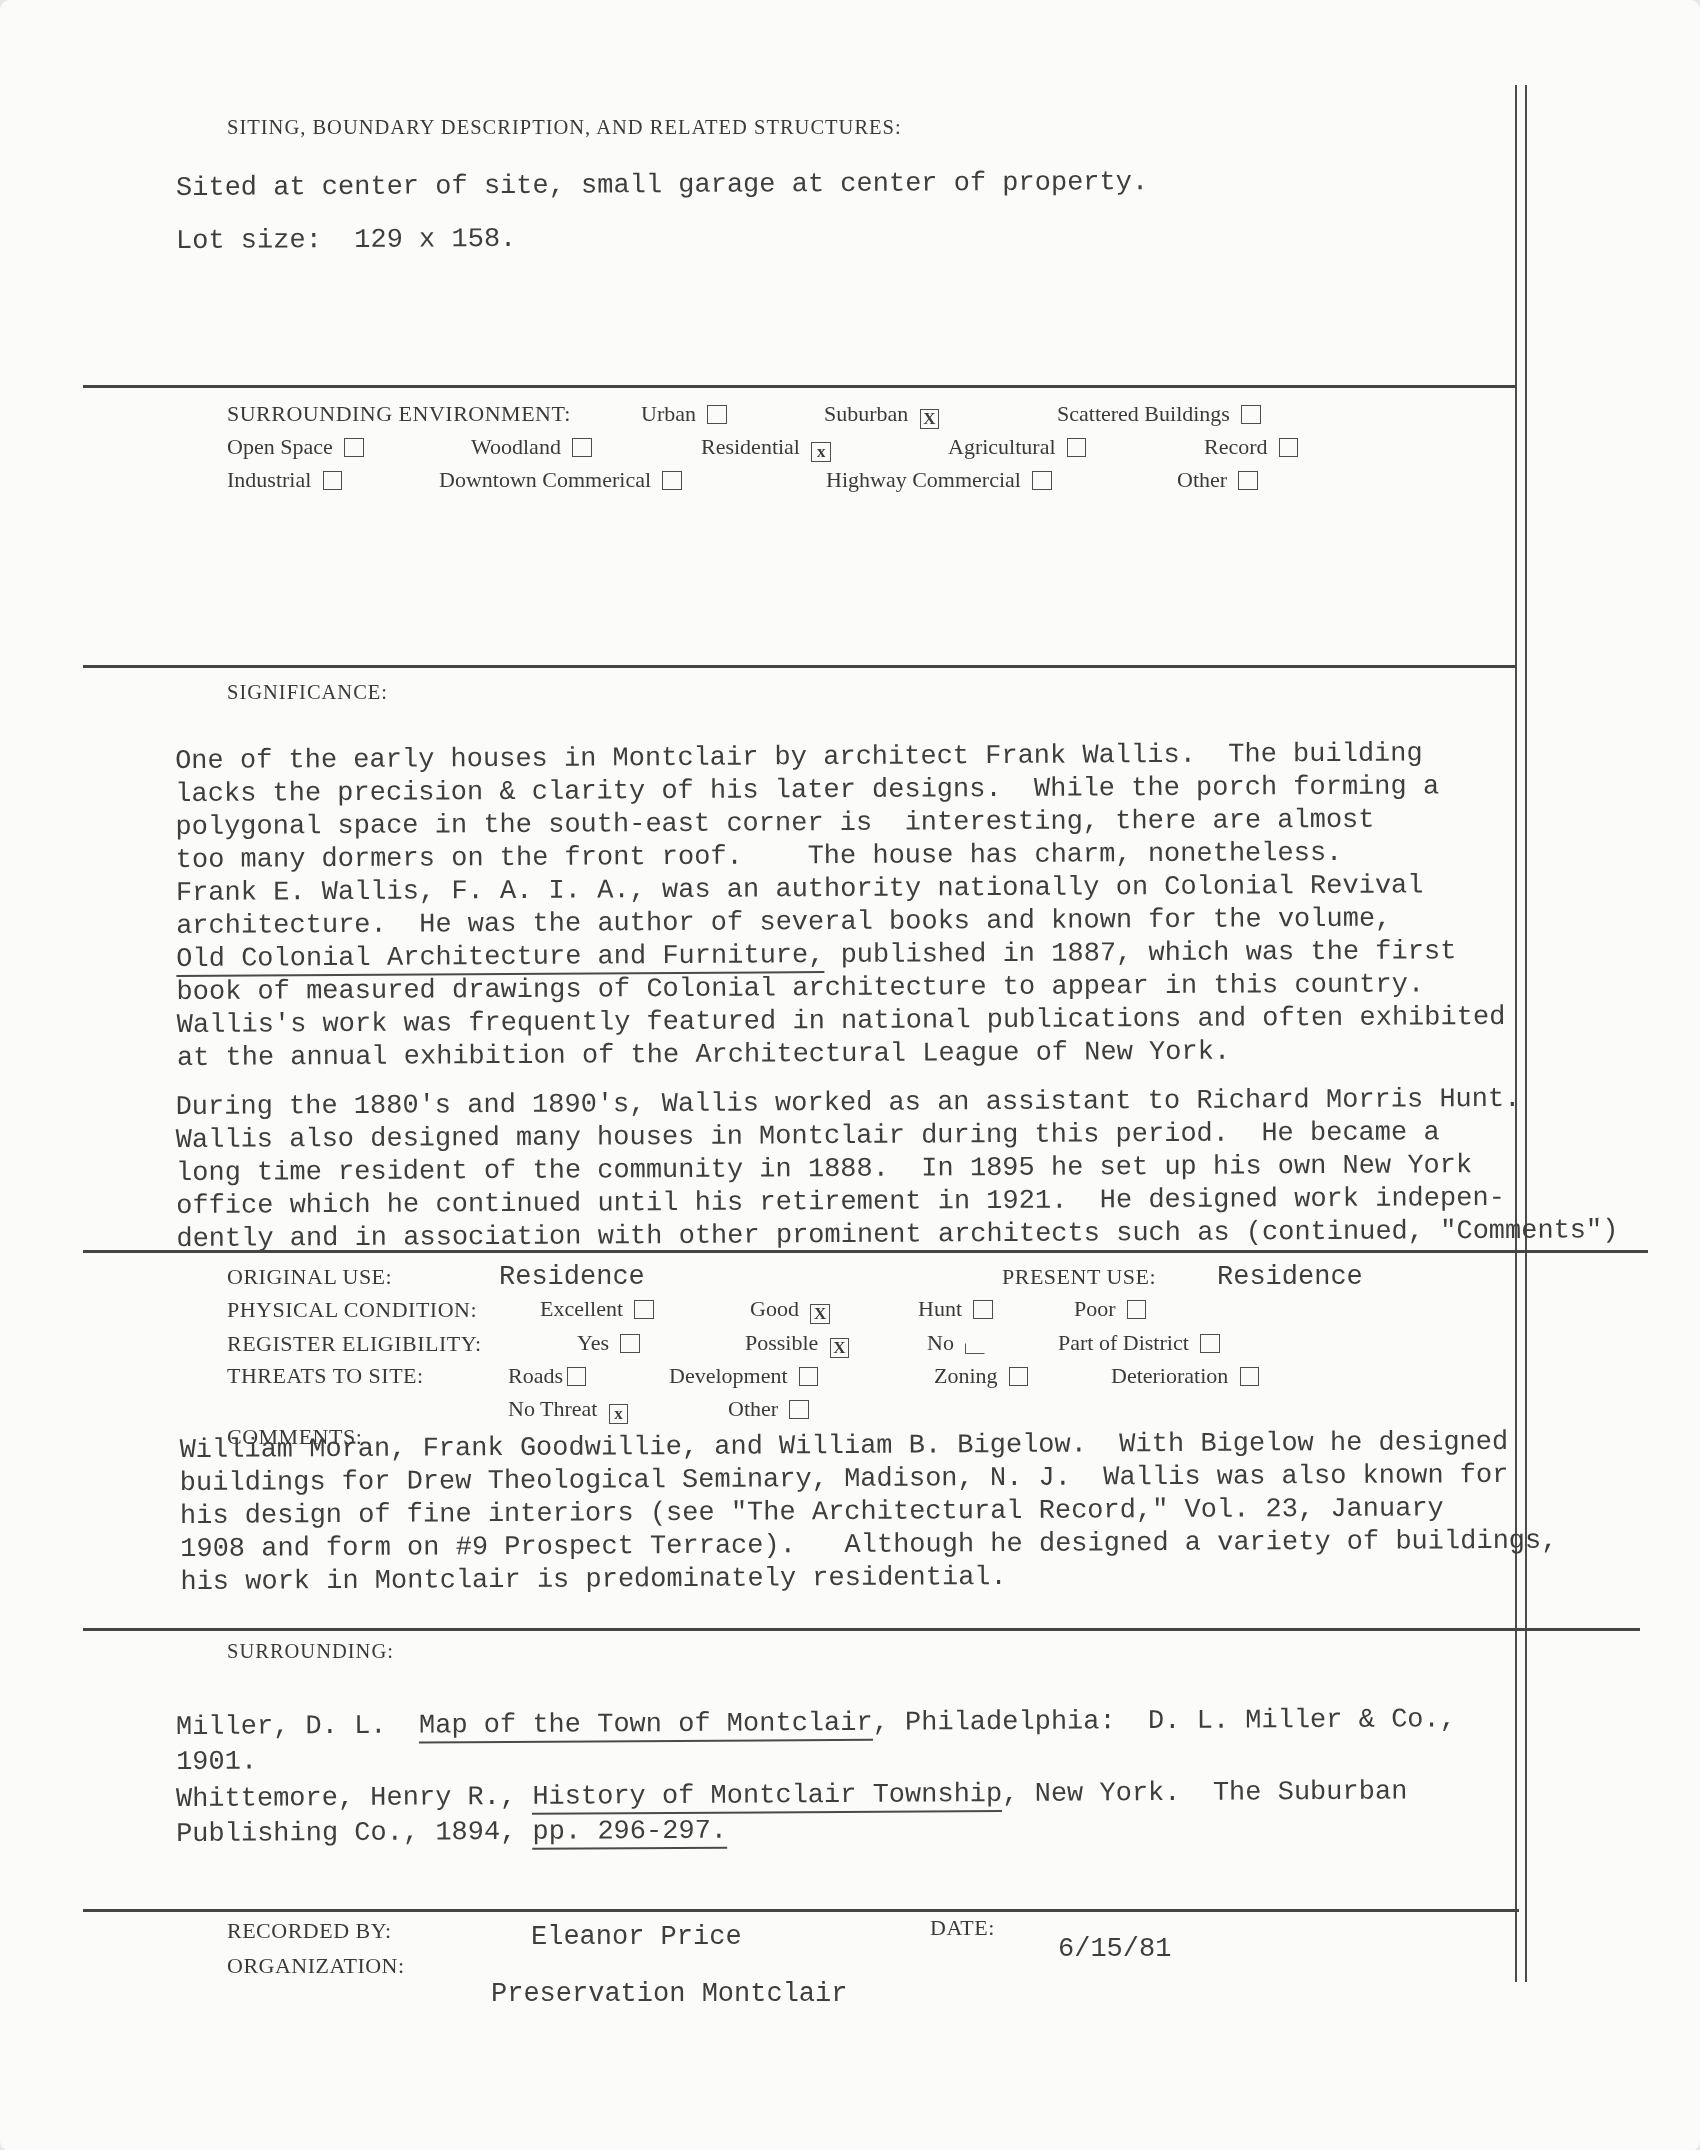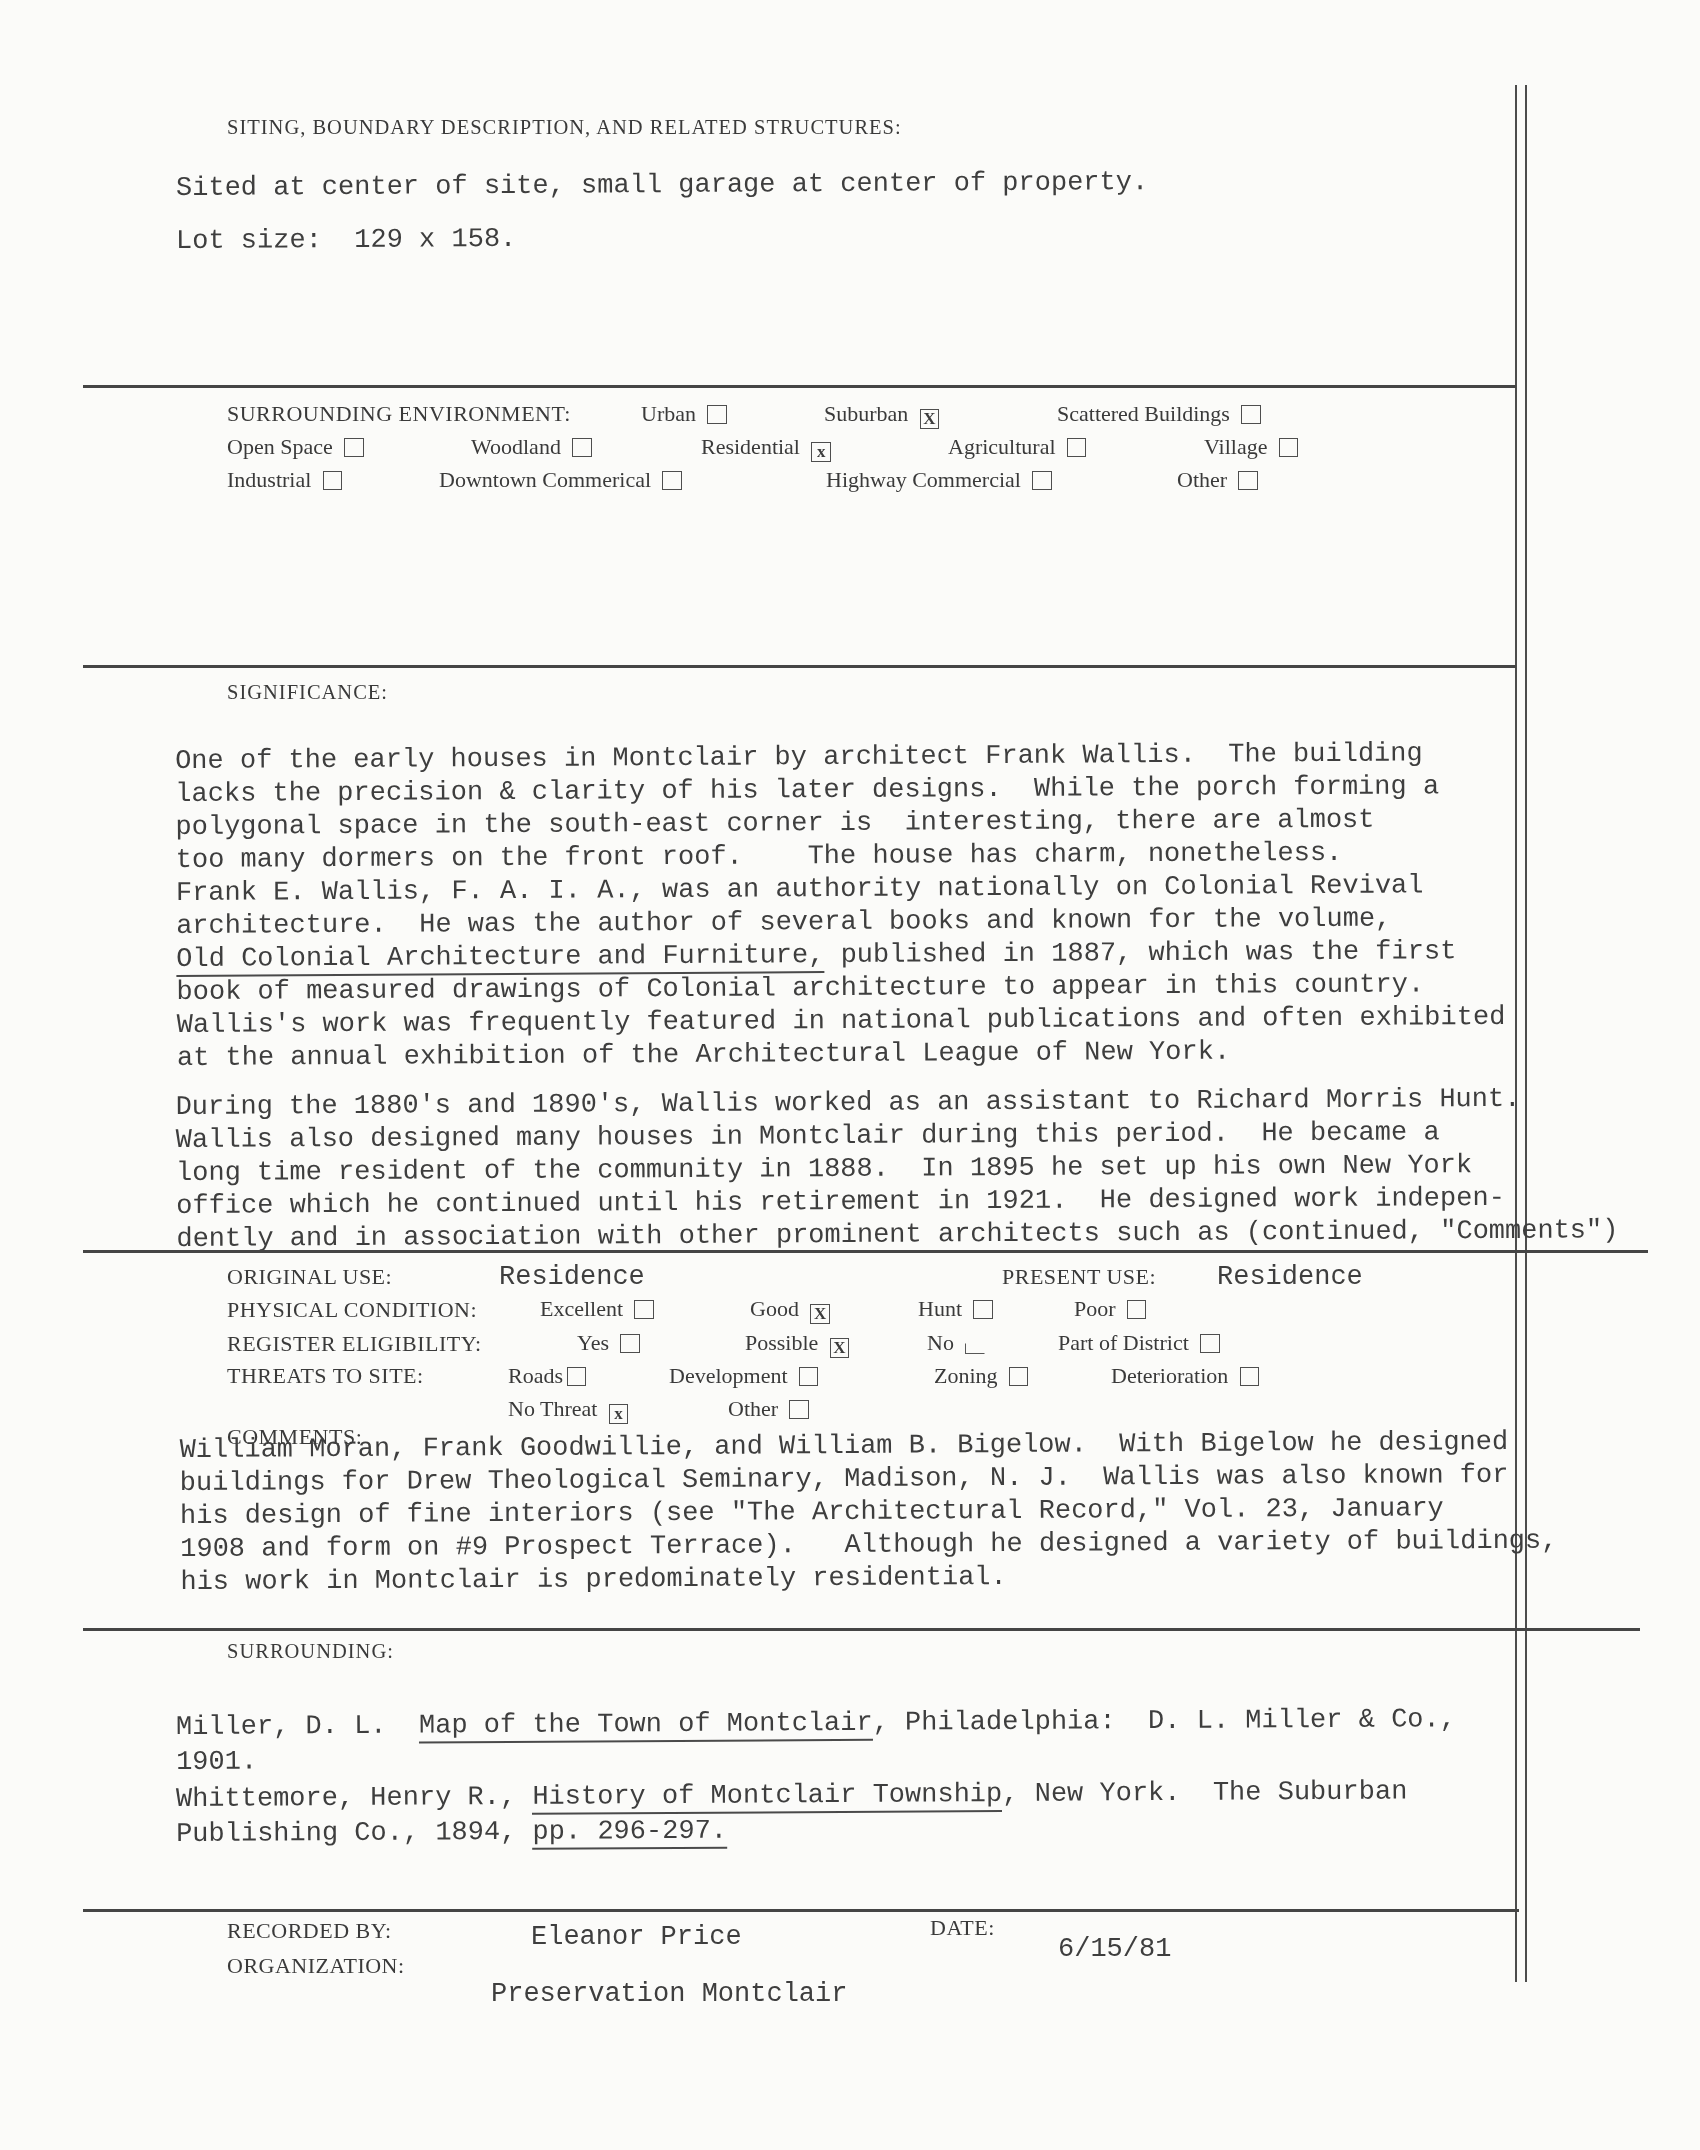--- a/index.html
+++ b/index.html
@@ -1,17 +1,17 @@
 <!DOCTYPE html>
 <html style="font-size:7.6px"><head>
 <meta charset="utf-8">
 <style>
   html,body{margin:0;padding:0;background:#e8e8e6;}
   .page{position:relative;width:1700px;height:2151px;background:#fbfbf9;overflow:hidden;
-        font-family:"Liberation Serif",serif;color:#343434;}
+        font-family:"Liberation Serif",serif;color:#343434;border-radius:10px;}
   
   .lbl{position:absolute;font-family:"Liberation Serif",serif;font-size:22px;
        color:#3a3a3a;letter-spacing:0.5px;white-space:pre;}
   .hd{font-size:20.5px;letter-spacing:1px;}
   
   .ml{position:absolute;font-family:"Liberation Mono","DejaVu Sans Mono",monospace;
       font-size:27px;line-height:1;color:#3e3e3e;white-space:pre;}
   .para{position:absolute;font-family:"Liberation Mono","DejaVu Sans Mono",monospace;
         font-size:27px;line-height:33px;color:#3e3e3e;}
   .para .tl{white-space:pre;}
@@ -46,21 +46,21 @@
 
   <div class="lbl" style="left:227px;top:401px;">SURROUNDING ENVIRONMENT:</div>
   <span class="opt" style="left:641px;top:401px;"><span>Urban</span><span class="cbx"></span></span>
   <span class="opt" style="left:824px;top:401px;"><span>Suburban</span><span class="cbx on">X</span></span>
   <span class="opt" style="left:1057px;top:401px;"><span>Scattered Buildings</span><span class="cbx"></span></span>
 
   <span class="opt" style="left:227px;top:434px;"><span>Open Space</span><span class="cbx"></span></span>
   <span class="opt" style="left:471px;top:434px;"><span>Woodland</span><span class="cbx"></span></span>
   <span class="opt" style="left:701px;top:434px;"><span>Residential</span><span class="cbx on">x</span></span>
   <span class="opt" style="left:948px;top:434px;"><span>Agricultural</span><span class="cbx"></span></span>
-  <span class="opt" style="left:1204px;top:434px;"><span>Village</span><span class="cbx"></span></span>
+  <span class="opt" style="left:1204px;top:434px;"><span>Record</span><span class="cbx"></span></span>
 
   <span class="opt" style="left:227px;top:467px;"><span>Industrial</span><span class="cbx"></span></span>
   <span class="opt" style="left:439px;top:467px;"><span>Downtown Commerical</span><span class="cbx"></span></span>
   <span class="opt" style="left:826px;top:467px;"><span>Highway Commercial</span><span class="cbx"></span></span>
   <span class="opt" style="left:1177px;top:467px;"><span>Other</span><span class="cbx"></span></span>
 
   <div class="hr" style="top:665px;width:1433px;"></div>
 
   <div class="lbl hd" style="left:227px;top:681px;">SIGNIFICANCE:</div>
   <div class="para tilt" style="left:176px;top:745px;">

